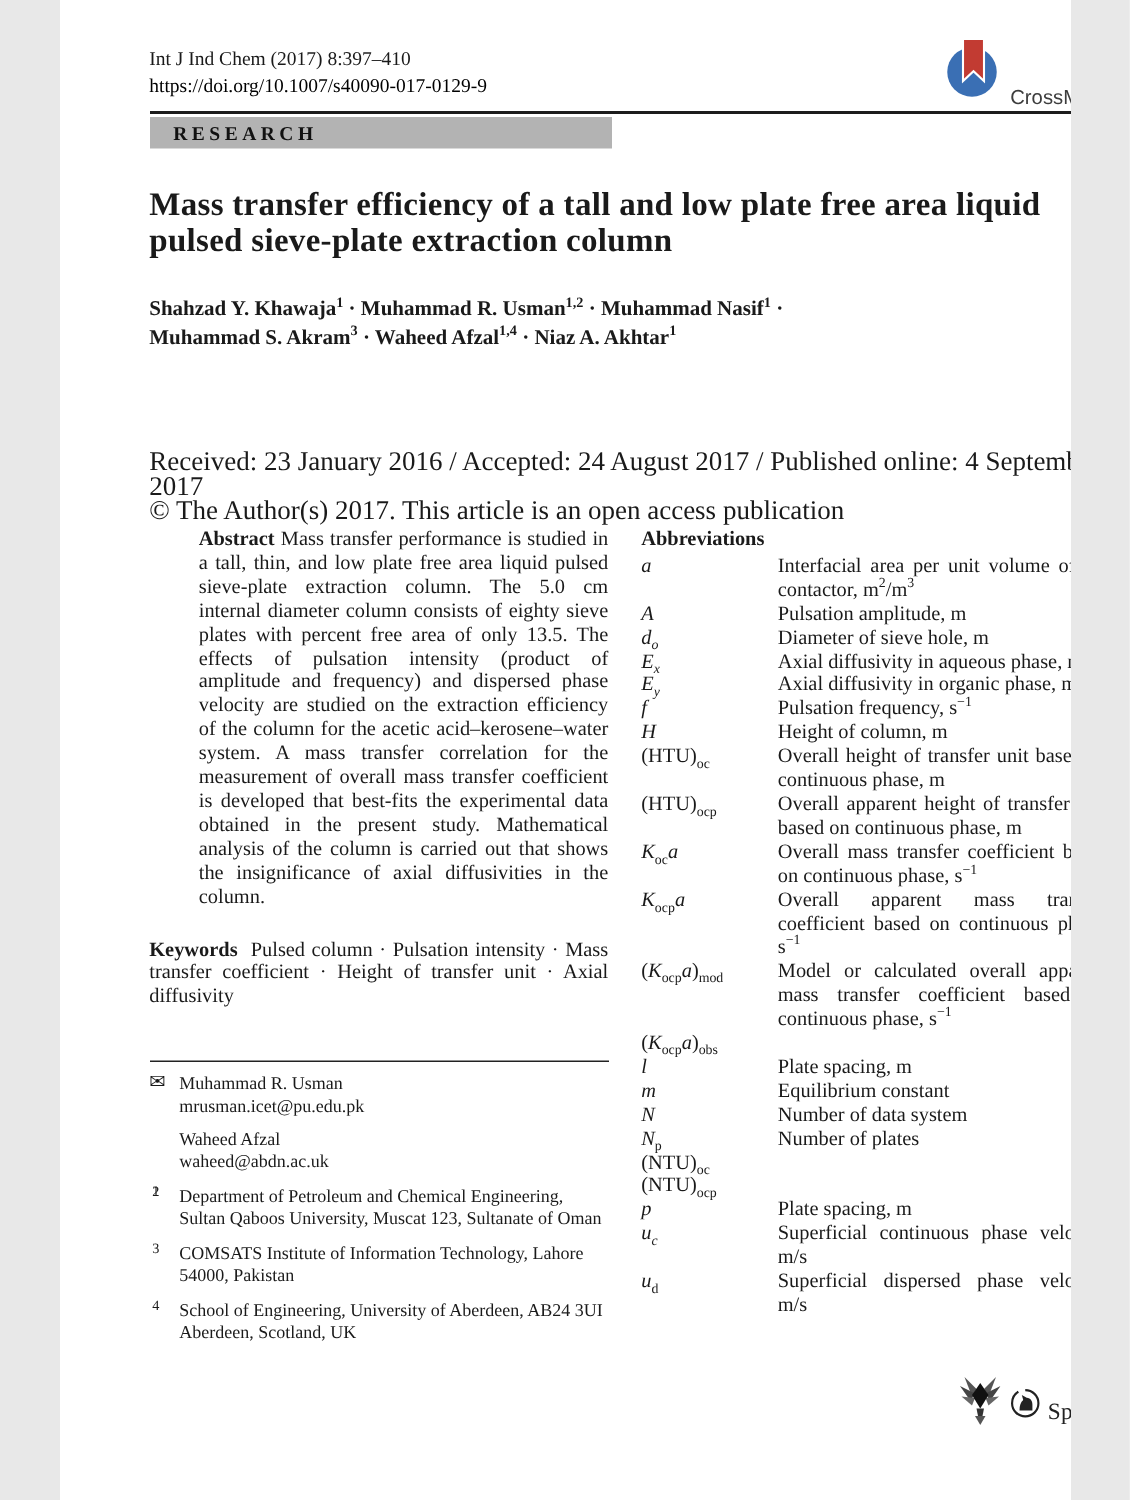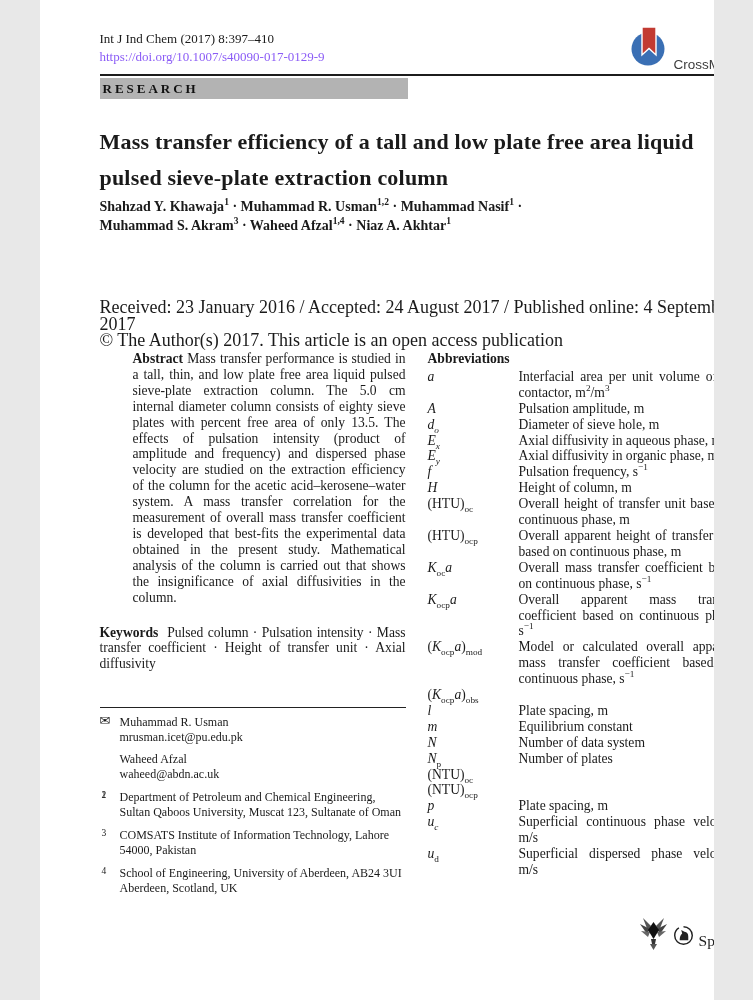--- a/index.html
+++ b/index.html
@@ -7,34 +7,34 @@
   .page {
     position:relative; width:674px; height:1000px; margin:0 auto;
     background:#ffffff; font-family:"Liberation Serif", serif; color:#1a1a1a;
     overflow:hidden;
   }
   sup { font-size:68%; line-height:0; vertical-align:super; }
   sub { font-size:68%; line-height:0; vertical-align:sub; }
 
   
   .journal-header { position:absolute; top:30px; left:60px; font-size:13px; line-height:18px; }
-  .journal-header .doi { color:#8b5cf6; text-decoration:none; }
+  .journal-header .doi { color:#000000; text-decoration:none; }
 
   .crossmark-badge { position:absolute; top:26px; left:590px; width:116px; height:46px;
     display:flex; align-items:flex-end; gap:6px; background:#fff; border-radius:6px; }
   .crossmark-label { font-family:"Liberation Sans", sans-serif; font-size:13.5px; color:#3d3d3d; }
 
   .top-rule { position:absolute; top:74px; left:60px; width:640px; height:2px; background:#1c1c1c; }
 
   .research-banner { position:absolute; top:78px; left:60px; width:308px; height:21px;
     background:#b3b3b3; font-size:13px; font-weight:bold; letter-spacing:3px;
-    line-height:21px; padding-left:3px; color:#111; }
+    line-height:21px; padding-left:16px; color:#111; }
 
   .paper-title { position:absolute; top:124px; left:60px; width:640px;
-    font-size:22px; font-weight:bold; line-height:36px; letter-spacing:0.2px; }
+    font-size:22px; font-weight:bold; line-height:24px; letter-spacing:0.2px; }
 
   .authors { position:absolute; top:197px; left:60px; width:640px;
     font-size:14px; font-weight:bold; line-height:19px; }
 
   .history-block { position:absolute; top:299px; left:60px; width:640px;
     font-size:18px; line-height:16.5px; }
 
   
   .col-left  { position:absolute; top:351px; left:60px;  width:306px; font-size:13.6px; line-height:15.9px; }
   .col-right { position:absolute; top:351px; left:388px; width:312px; font-size:13.6px; line-height:15.9px; }

